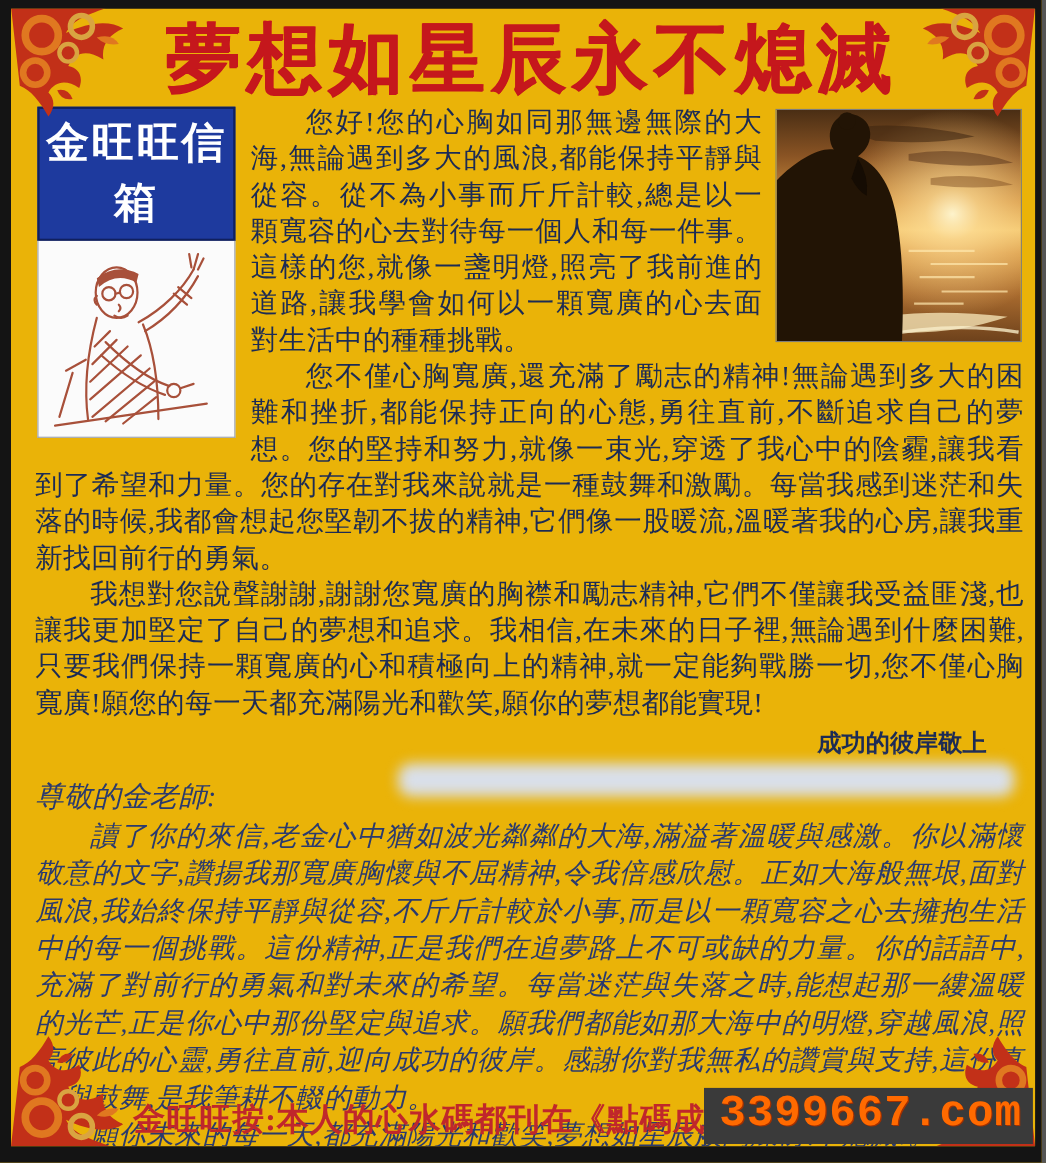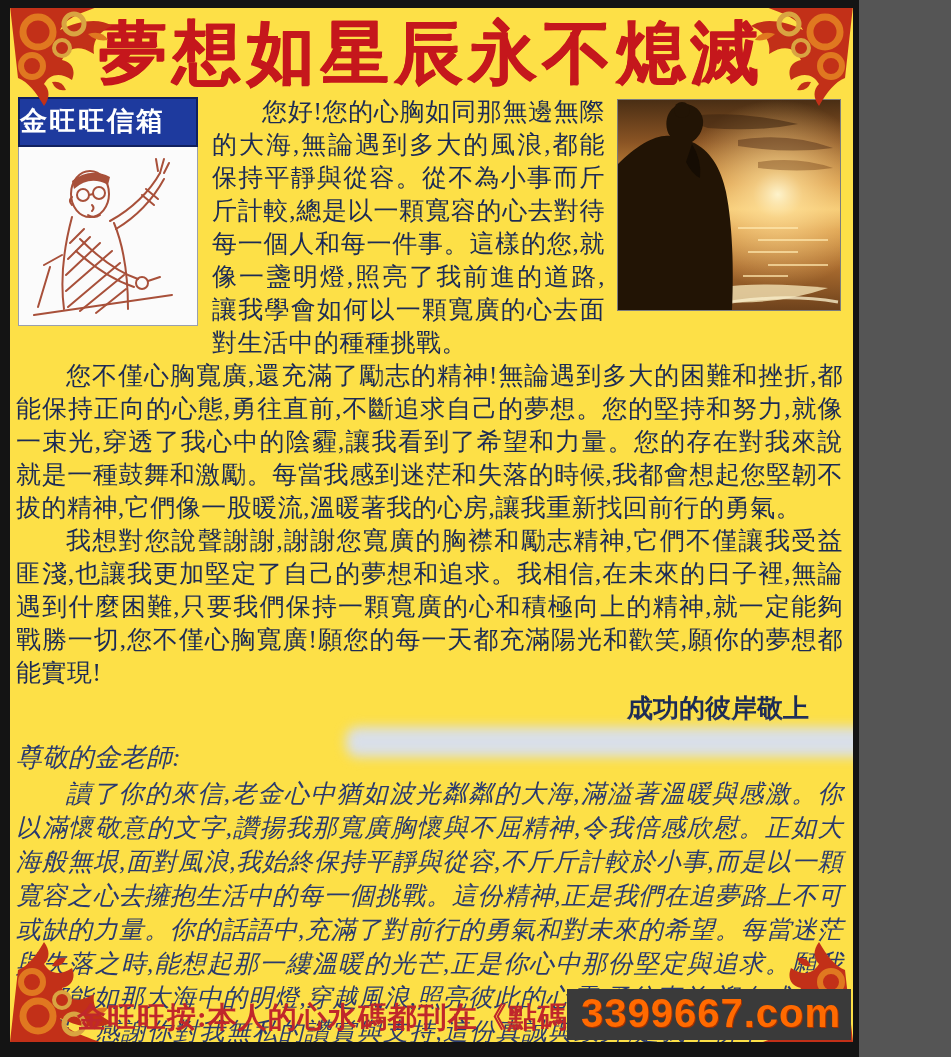--- a/index.html
+++ b/index.html
@@ -1,26 +1,27 @@
 <!DOCTYPE html>
 <html><head>
 <meta charset="utf-8">
 <style>
   html,body{margin:0;padding:0;background:#555;}
   .page{
     position:relative;
-    width:859px;height:1057px;
+    width:947px;height:1057px;
     box-sizing:border-box;
-    background:#fde047;
+    background:#eab308;
     border-left:10px solid #141414;
     border-top:8px solid #141414;
     border-right:6px solid #141414;
     border-bottom:15px solid #141414;
     overflow:hidden;
     font-family:"Liberation Serif", serif;
+    padding-left:16px;
   }
   
   .ornament{position:absolute;width:128px;height:104px;pointer-events:none;}
   .orn-tl{top:-4px;left:-2px;}
   .orn-tr{top:-4px;right:-2px;transform:scaleX(-1);}
   .orn-bl{bottom:-2px;left:-2px;transform:scaleY(-1);}
   .orn-br{bottom:-2px;right:-2px;transform:scale(-1,-1);}
   
   .title{
     text-align:center;
@@ -34,42 +35,42 @@
   }
   
   .content{padding:0 10px 0 6px;color:#1c2b55;}
   .left-block{float:left;width:180px;margin:2px 14px 6px 2px;}
   .mailbox-label{
     background:#1e3a9e;
     border:2px solid #10205e;
     color:#fff;
     font-family:"Liberation Sans", sans-serif;
     font-weight:bold;
-    font-size:27px;
+    font-size:39px;
     letter-spacing:2px;
-    text-align:left;
+    text-align:center;
     padding:4px 0 6px 0;
   }
   .cartoon-box{
     background:#fbfbfb;
     border:1px solid #9aa0ad;
     border-top:none;
     height:178px;
     overflow:hidden;
   }
   .photo{
     float:right;
     width:222px;height:210px;
     margin:4px 2px 8px 12px;
     border:1px solid #7d7d7d;
     overflow:hidden;
   }
   .salutation{font-size:26px;margin:0 0 2px 0;line-height:34px;font-weight:bold;}
   .para{font-size:25px;line-height:33px;margin:0;text-align:justify;text-indent:2em;letter-spacing:.5px;}
-  .signoff-right{font-size:26px;line-height:36px;text-align:right;padding-right:34px;margin:2px 0 0 0;font-weight:bold;}
+  .signoff-right{font-size:22px;line-height:36px;text-align:right;padding-right:34px;margin:2px 0 0 0;font-weight:bold;}
   
   .reply{clear:both;margin-top:14px;color:#2a3a6e;font-style:italic;}
   .reply .salutation{font-weight:normal;font-size:26px;position:relative;}
   .smudge{
     position:absolute;left:330px;top:-14px;
     width:560px;height:30px;
     background:#d9dfe9;
     filter:blur(6px);
     border-radius:12px;
   }
@@ -83,21 +84,21 @@
     font-size:29px;
     text-align:center;
     margin:8px 0 0 0;
     letter-spacing:1px;
   }
   .watermark{
     position:absolute;
     right:2px;bottom:2px;
     background:#3a3a3a;
     color:#ff6a00;
-    font-family:Liberation Sans, sans-serif;
+    font-family:Liberation Mono, monospace;
     font-weight:bold;
     font-size:40px;
     padding:2px 10px 4px 14px;
     letter-spacing:1px;
     text-shadow:1px 1px 0 #a33000;
   }
 </style>
 </head>
 <body>
 

